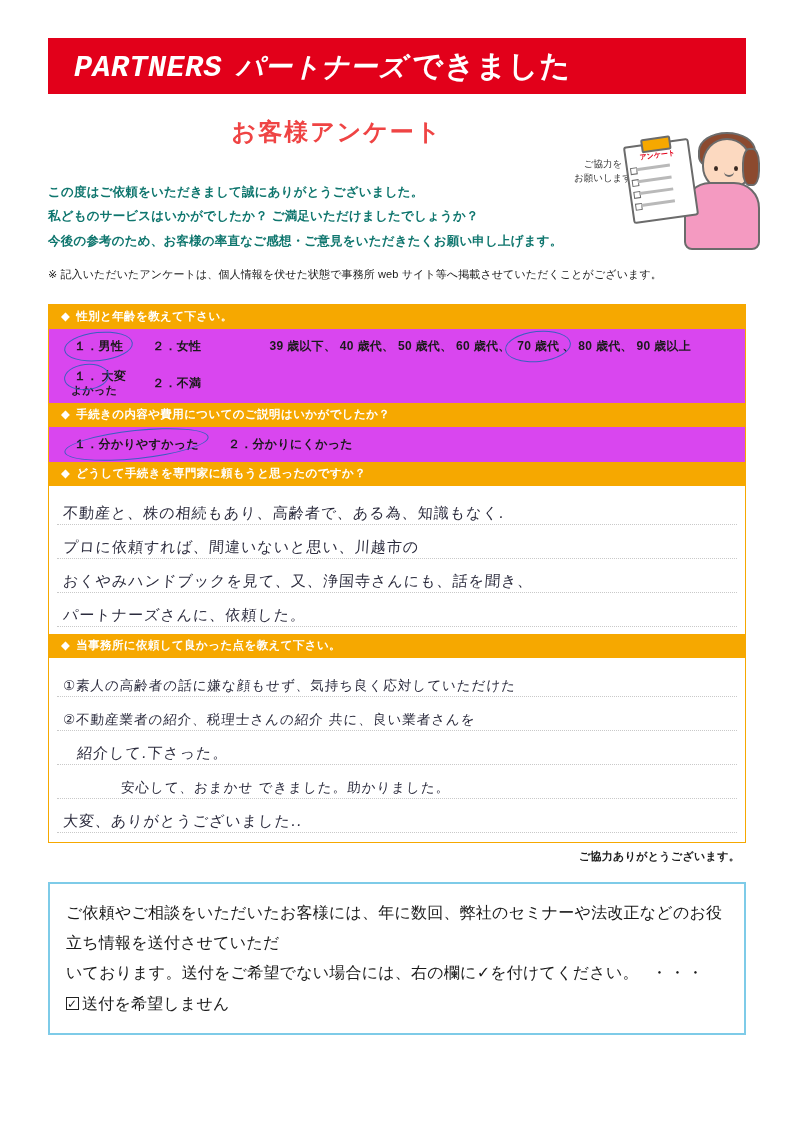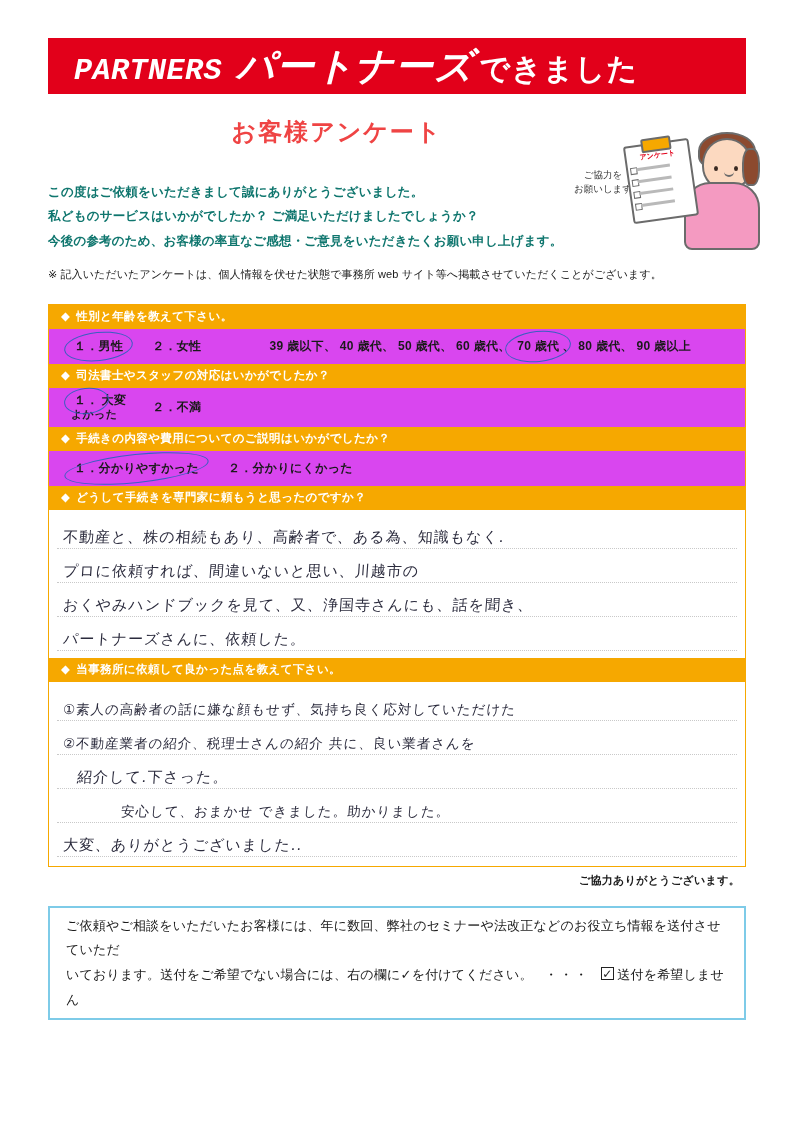--- a/index.html
+++ b/index.html
@@ -54,21 +54,21 @@
   .banner-en {
     color: #ffffff;
     font-size: 30px;
     font-weight: bold;
     font-style: italic;
     letter-spacing: 0.5px;
     font-family: Liberation Mono, monospace;
   }
   .banner-jp {
     color: #ffffff;
-    font-size: 38px;
+    font-size: 27px;
     font-weight: bold;
     font-style: italic;
     margin-left: 14px;
     letter-spacing: 1px;
   }
   .banner-jp2 {
     color: #ffffff;
     font-size: 30px;
     font-weight: bold;
     margin-left: 6px;
@@ -94,21 +94,21 @@
   .illus {
     position: absolute;
     right: 28px;
     top: 96px;
     width: 200px;
     height: 130px;
   }
   .illus .bubble-text {
     position: absolute;
     left: 2px;
-    top: 34px;
+    top: 23px;
     font-size: 9.5px;
     line-height: 1.5;
     color: #333;
     text-align: center;
     width: 70px;
   }
   .illus .clipboard {
     position: absolute;
     left: 62px;
     top: 8px;
@@ -318,22 +318,22 @@
     font-size: 11px;
     font-weight: bold;
     padding: 6px 6px 0 0;
     letter-spacing: 0.3px;
   }
 
   
   .footer-box {
     margin-top: 18px;
     border: 2px solid #7ecbe8;
-    padding: 6px 16px;
-    font-size: 13px;
+    padding: 14px 16px;
+    font-size: 16px;
     line-height: 1.9;
     letter-spacing: 0.2px;
   }
   .chk {
     display: inline-block;
     width: 11px;
     height: 11px;
     border: 1px solid #222;
     position: relative;
     vertical-align: -1px;
@@ -412,23 +412,20 @@
         <span>39 歳以下</span>、
         <span>40 歳代</span>、
         <span>50 歳代</span>、
         <span>60 歳代</span>、
         <span class="circled circled-big">70 歳代</span>、
         <span>80 歳代</span>、
         <span>90 歳以上</span>
       </span>
     </div>
 
-    <div class="q-header">
-      <span class="dia">◆</span><span>司法書士やスタッフの対応はいかがでしたか？</span>
-    </div>
     <div class="a-row" style="padding-top:6px;padding-bottom:6px;">
       <span class="a-opt two-line">
         <span class="circled">１．</span><span>大変</span>
         <small>よかった</small>
       </span>
       <span class="a-opt last">２．不満</span>
     </div>
 
     <div class="q-header">
       <span class="dia">◆</span><span>手続きの内容や費用についてのご説明はいかがでしたか？</span>

